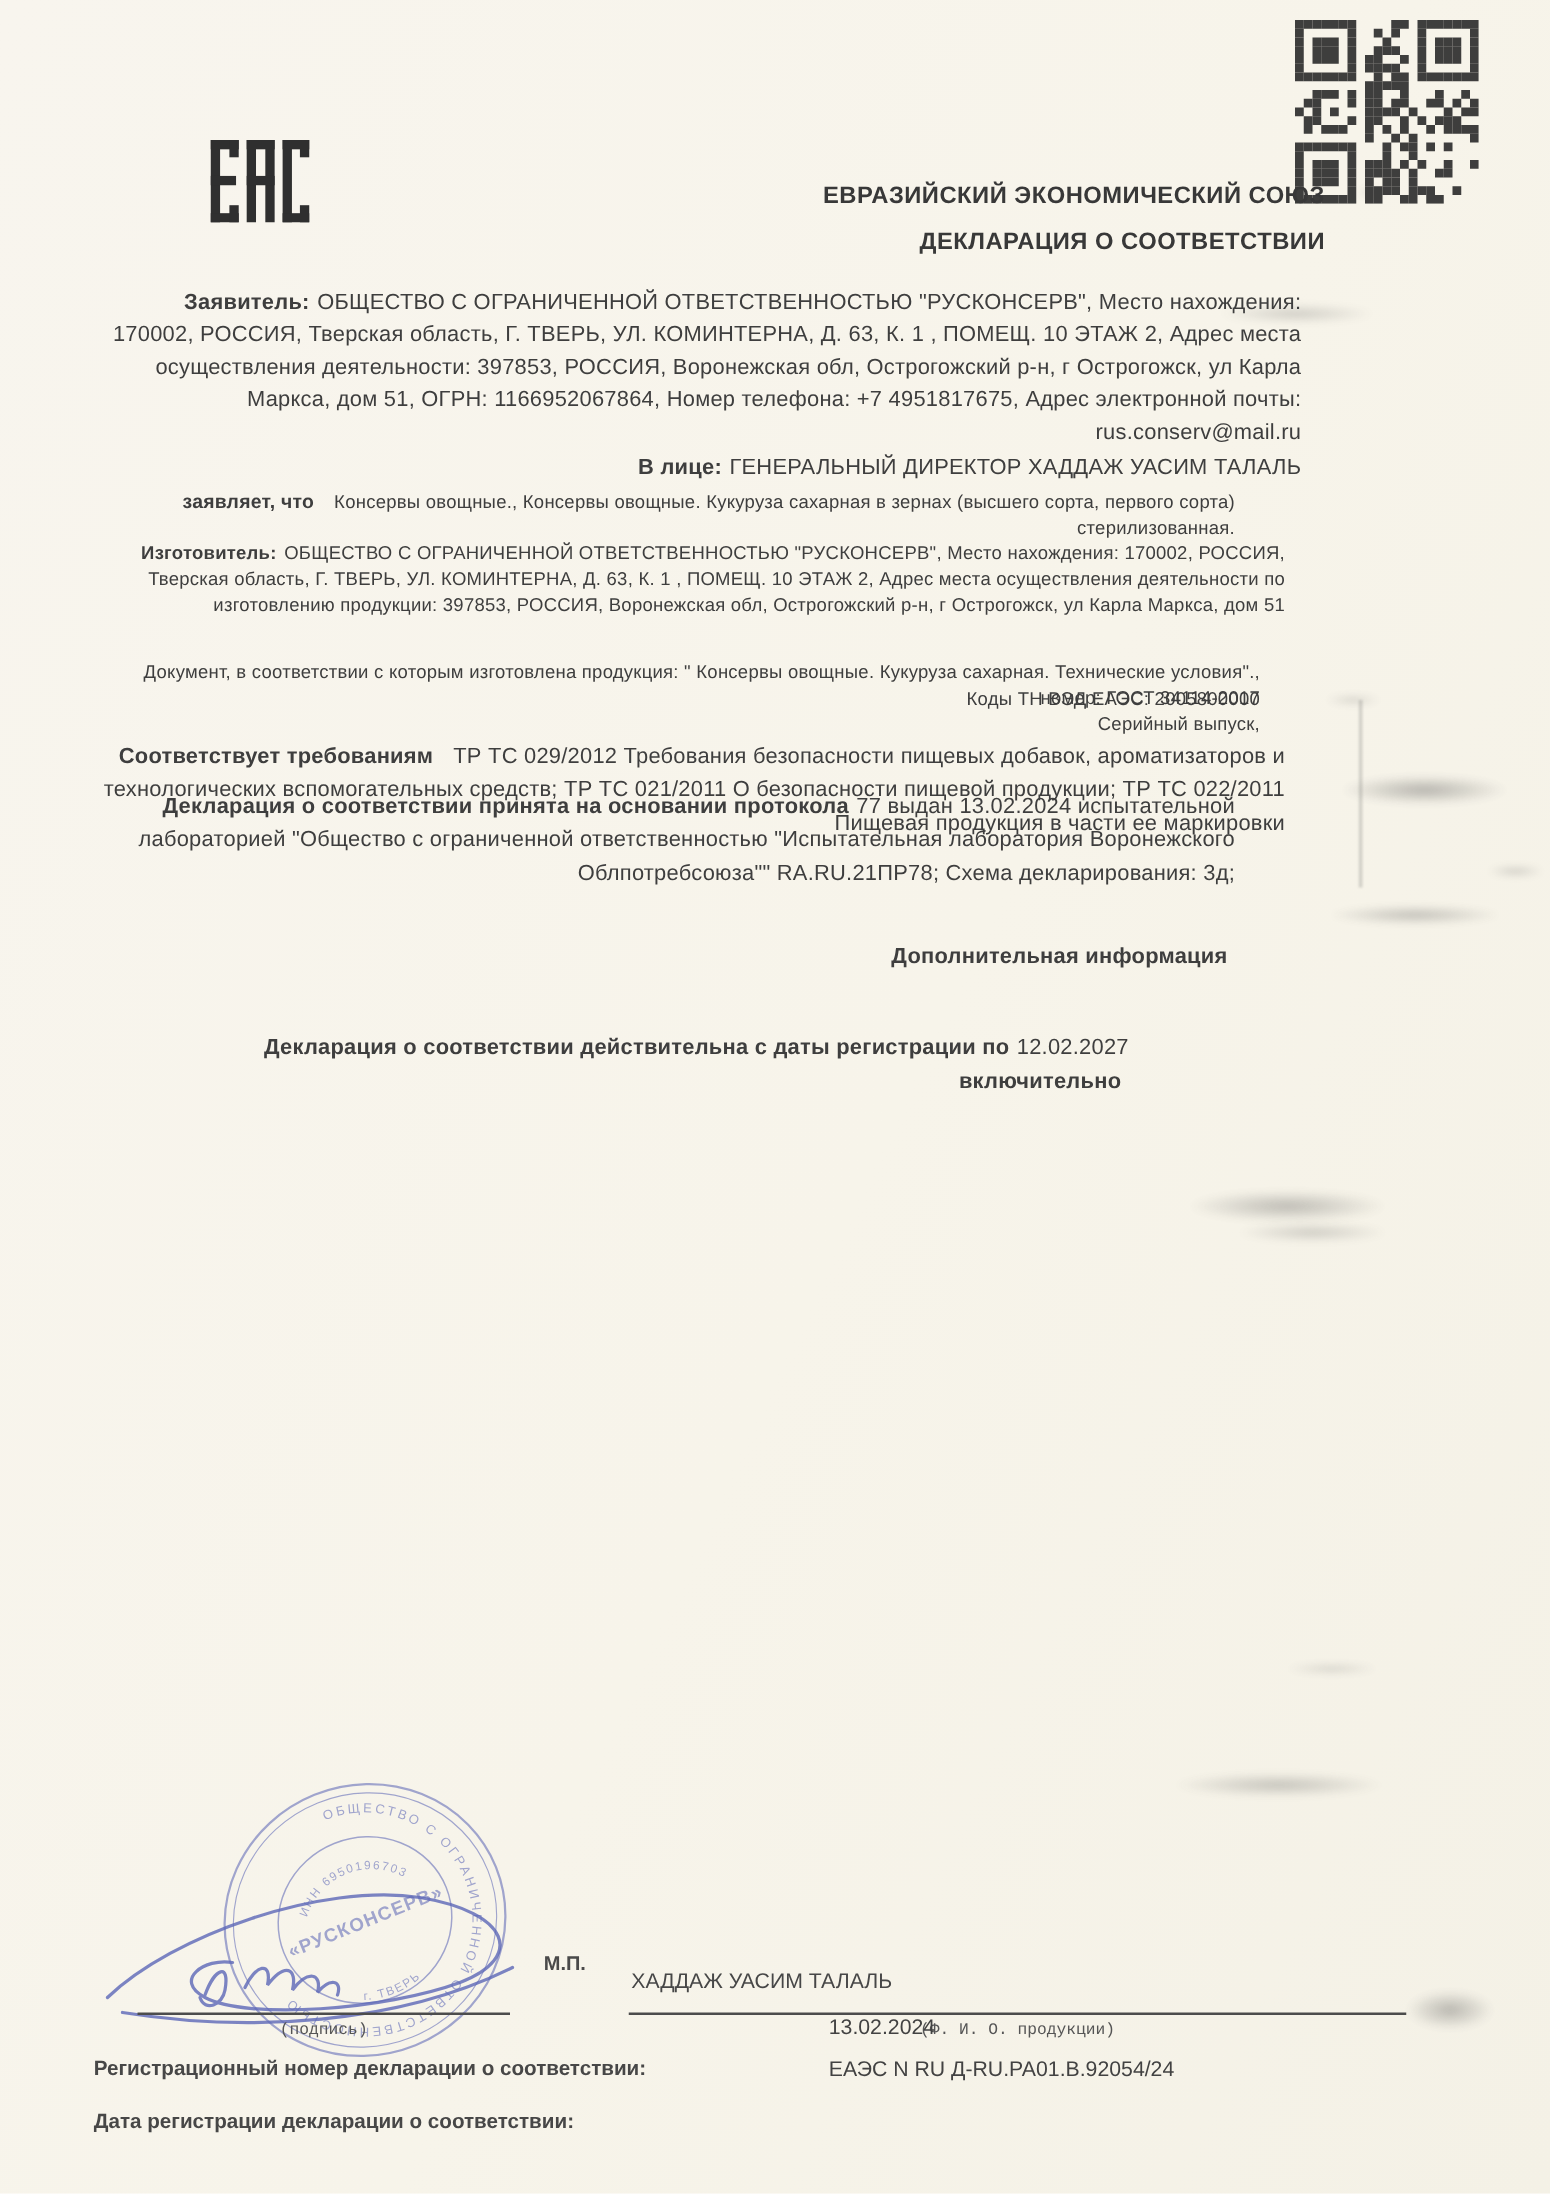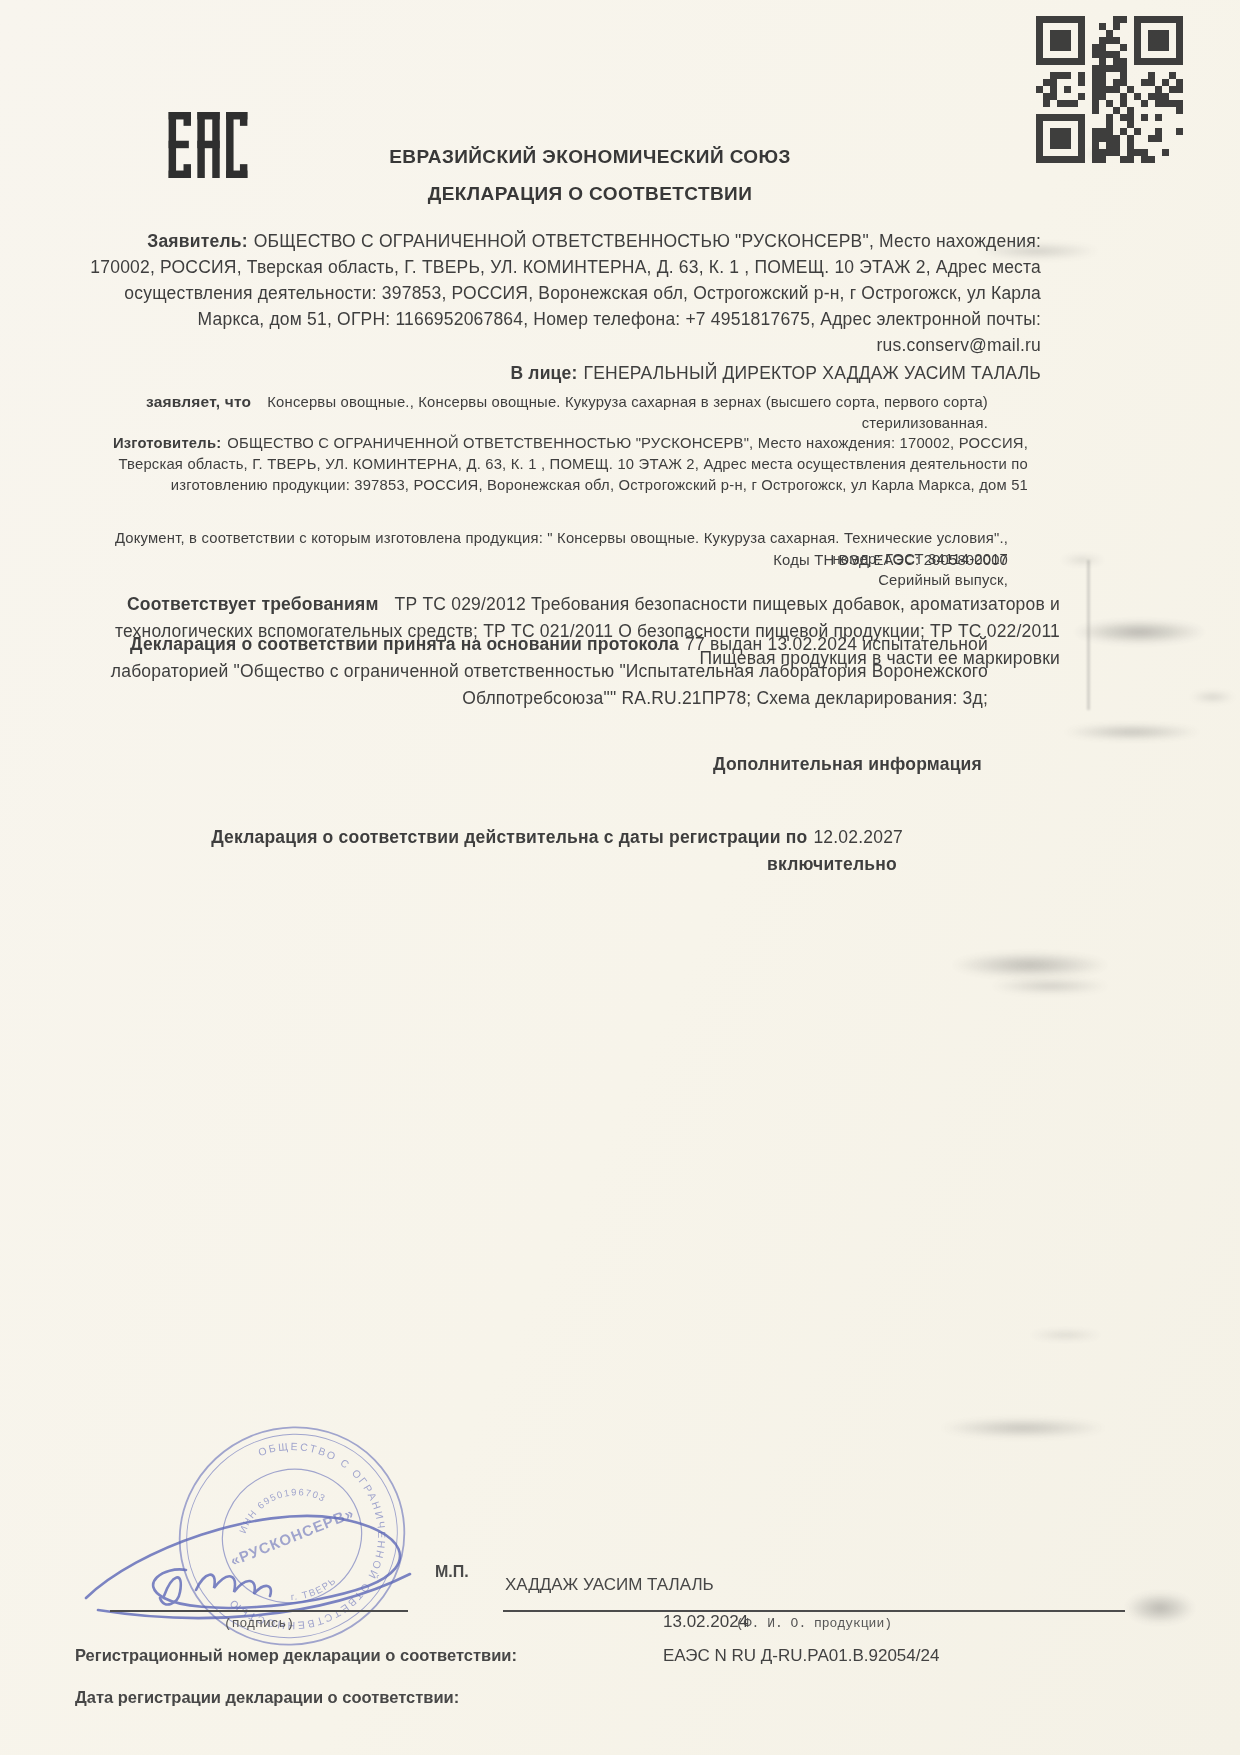--- a/index.html
+++ b/index.html
@@ -6,21 +6,21 @@
   .page{
     position:relative;width:1240px;height:1755px;overflow:hidden;
     background:linear-gradient(115deg,#f8f5ee 0%,#f7f4ea 55%,#f4f1e6 100%);
     font-family:"Liberation Sans", sans-serif;color:#3e3e3e;
   }
   .abs{position:absolute;}
   .para{position:absolute;font-size:17.5px;line-height:26px;letter-spacing:.2px;text-align:right;}
   .small{font-size:14.8px;line-height:21px;}
   .b{font-weight:bold;margin-right:6px;}
   .gap{margin-right:16px;}
-  .title{position:absolute;left:120px;width:940px;text-align:center;font-weight:bold;font-size:19px;letter-spacing:.4px;color:#383838;}
+  .title{position:absolute;left:120px;width:940px;text-align:right;font-weight:bold;font-size:19px;letter-spacing:.4px;color:#383838;}
   .caption{font-size:13px;color:#555;text-align:center;font-family:Liberation Mono, monospace;}
   .uline{position:absolute;border-top:2px solid #4c4c4c;height:0;}
   .footlabel{position:absolute;font-weight:bold;font-size:16.5px;color:#474747;text-align:right;}
   .footval{position:absolute;font-size:17px;color:#424242;}
   .smudge{position:absolute;filter:blur(3px);background:radial-gradient(ellipse at center,rgba(70,70,70,.45),rgba(70,70,70,0) 70%);}
   .vline{position:absolute;width:3px;background:rgba(90,90,90,.22);filter:blur(1px);}
   .eac svg{display:block;}
   .stamp,.sig{pointer-events:none;}
 </style>
 </head>
@@ -304,21 +304,21 @@
   <div class="para small" style="left:83px;top:528px;width:925px;">
     <span>Документ, в соответствии с которым изготовлена продукция: " Консервы овощные. Кукуруза сахарная. Технические условия"., номер: ГОСТ 34114-2017</span>
   </div>
   <div class="para small" style="left:83px;top:550px;width:925px;">
     <span>Коды ТН ВЭД ЕАЭС: 2005800000</span>
   </div>
   <div class="para small" style="left:83px;top:570px;width:925px;">
     <span>Серийный выпуск,</span>
   </div>
 
-  <div class="para" style="left:83px;top:591px;width:945px;line-height:27px;margin-left:32px;">
+  <div class="para" style="left:83px;top:591px;width:945px;line-height:27px;">
     <span class="b gap">Соответствует требованиям</span><span>ТР ТС 029/2012 Требования безопасности пищевых добавок, ароматизаторов и технологических вспомогательных средств; ТР ТС 021/2011 О безопасности пищевой продукции; ТР ТС 022/2011 Пищевая продукция в части ее маркировки</span>
   </div>
 
   <div class="para" style="left:83px;top:631px;width:905px;line-height:27px;">
     <span class="b">Декларация о соответствии принята на основании протокола</span><span>77 выдан 13.02.2024 испытательной лабораторией "Общество с ограниченной ответственностью "Испытательная лаборатория Воронежского Облпотребсоюза"" RA.RU.21ПР78; Схема декларирования: 3д;</span>
   </div>
 
   <div class="para" style="left:83px;top:751px;width:905px;">
     <span class="b">Дополнительная информация</span>
   </div>

